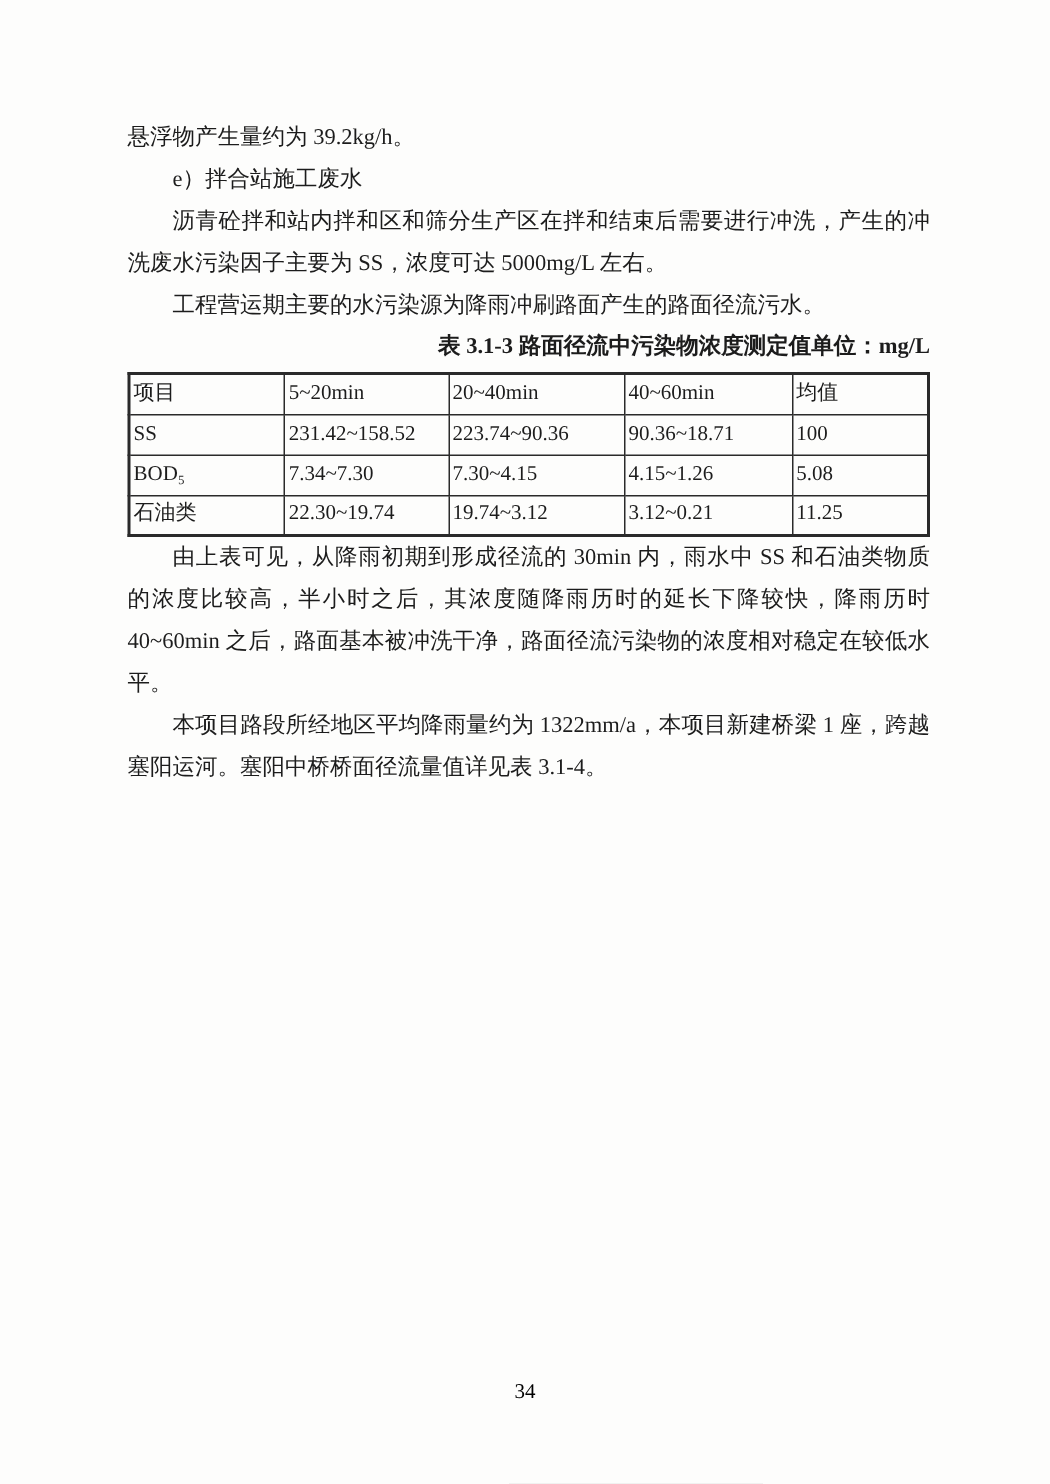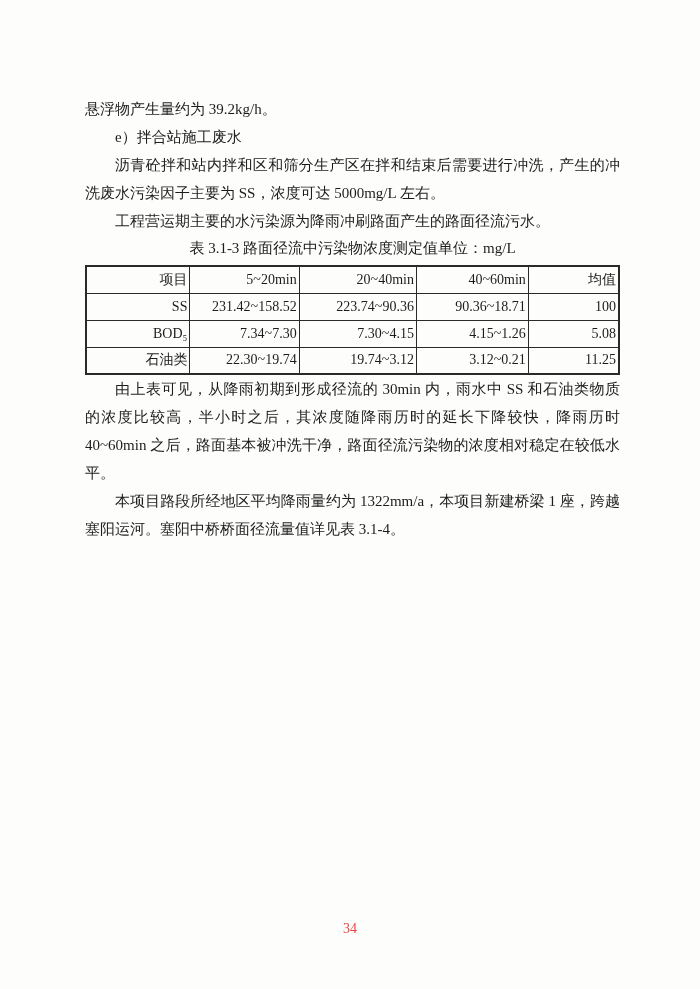--- a/index.html
+++ b/index.html
@@ -11,60 +11,60 @@
     margin: 0 auto;
     background: #fdfdfc;
     font-family: "Liberation Serif", "DejaVu Serif", serif;
     color: #1c1c1c;
     overflow: hidden;
   }
   .content {
     position: absolute;
     left: 85px;
     right: 80px;
-    top: 95px;
+    top: 78px;
     font-size: 15px;
     line-height: 28px;
     text-align: justify;
   }
   p.para { margin: 0; }
   .indent { text-indent: 2em; }
   .heading { font-weight: normal; letter-spacing: 0.5px; }
   .caption {
-    text-align: center;
-    font-weight: normal;
+    text-align: right;
+    font-weight: bold;
     text-indent: 0;
     line-height: 26px;
     margin-top: 2px;
   }
   table.data-table {
     width: 100%;
     border-collapse: collapse;
     border: 2px solid #2a2a2a;
     margin-top: 4px;
     table-layout: fixed;
   }
   table.data-table td {
     border: 1px solid #2a2a2a;
-    text-align: right;
+    text-align: left;
     vertical-align: middle;
     height: 27px;
     font-size: 14px;
     line-height: 16px;
     padding: 1px 2px;
   }
   .after-table { margin-top: 18px; }
   .page-number {
     position: absolute;
     bottom: 52px;
     left: 0;
     right: 0;
     text-align: center;
     font-size: 14px;
-    color: #ef4444;
+    color: #000000;
   }
 </style>
 </head>
 <body>
 
 <div class="page">
   <div class="content">
 
     <p class="para">悬浮物产生量约为 39.2kg/h。</p>
 

